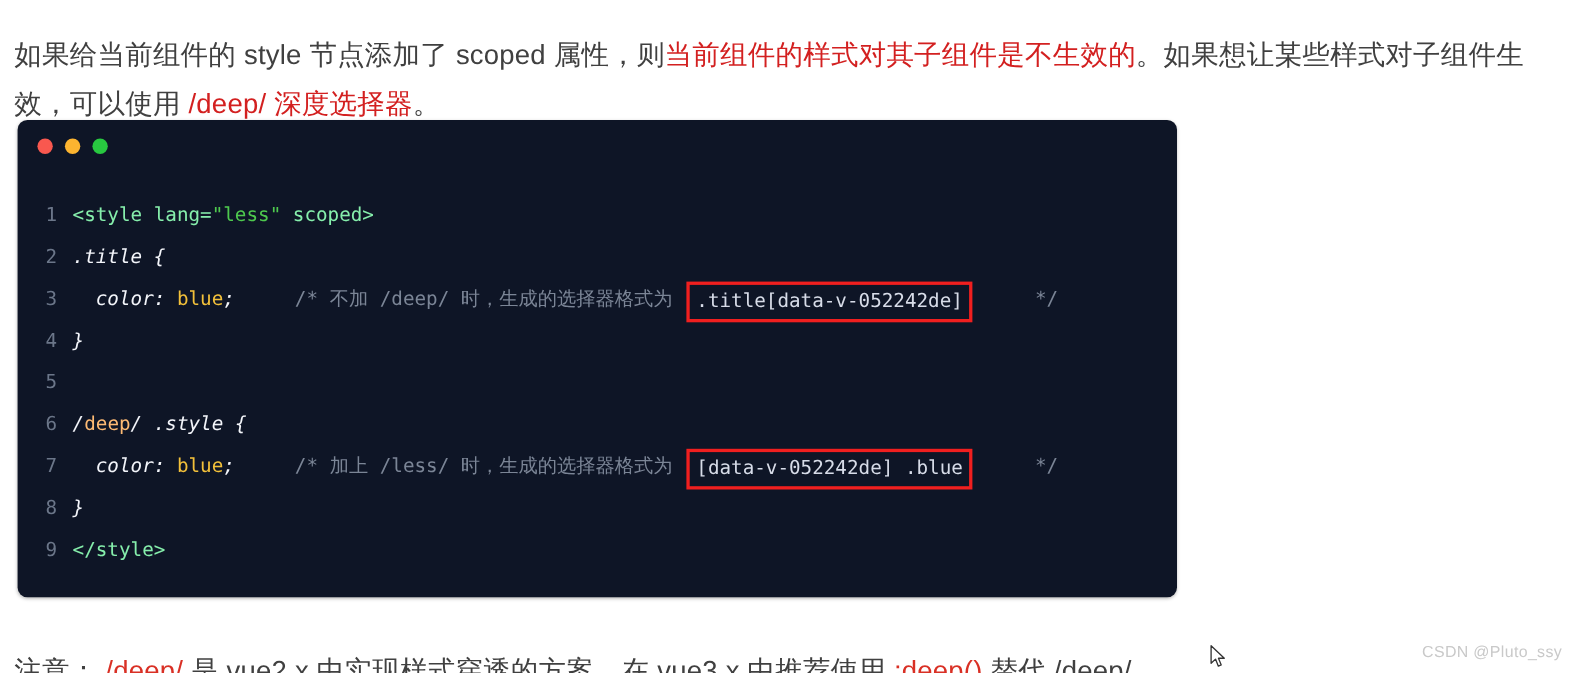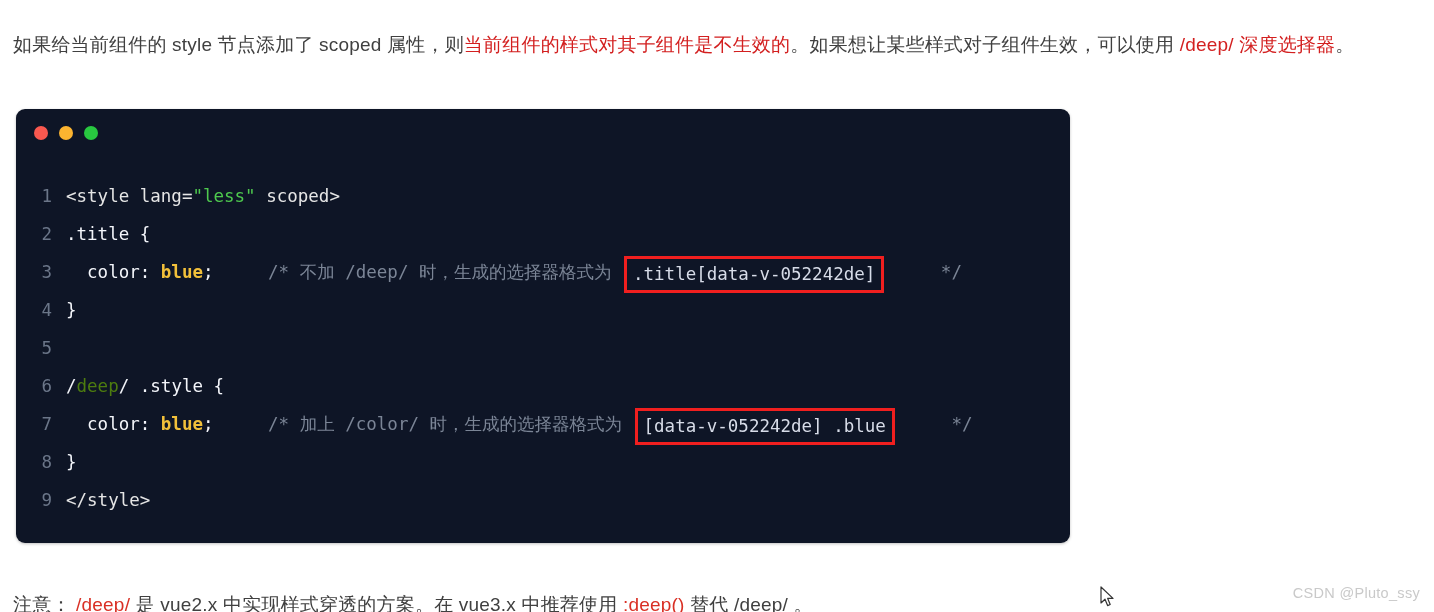--- a/index.html
+++ b/index.html
@@ -12,21 +12,21 @@
     height: 612px;
     position: relative;
     overflow: hidden;
     font-family: "Liberation Sans", "DejaVu Sans", sans-serif;
     -webkit-font-smoothing: antialiased;
   }
 
   
   .prose {
     position: absolute;
-    font-size: 19px;
+    font-size: 25px;
     line-height: 45px;
     color: #404040;
     letter-spacing: 0.2px;
     white-space: nowrap;
   }
   #intro-paragraph {
     left: 13px;
     top: 3px;
     width: 1410px;
     white-space: normal;
@@ -77,26 +77,26 @@
   .ln {
     width: 50px;
     min-width: 50px;
     text-align: right;
     color: #6b7689;
     padding-right: 14px;
     box-sizing: border-box;
     user-select: none;
   }
   .code-body { color: #e4e8f1; }
-  .tok-tag      { color: #e5e5e5; }
+  .tok-tag      { color: #86efac; }
   .tok-string   { color: #4ec94e; }
-  .tok-plain    { color: #f3f5fa; }
-  .tok-value    { color: #f2c03a; font-weight: bold; }
+  .tok-plain    { color: #f3f5fa; font-style: italic; }
+  .tok-value    { color: #f2c03a; }
   .tok-comment  { color: #7b8596; margin-left: 44px; }
-  .tok-deep     { color: #4d7c0f; }
+  .tok-deep     { color: #fdba74; }
   .boxed {
     border: 3px solid #f01f1f;
     padding: 2px 6px 3px 6px;
     margin: 0 2px;
     color: #d7dce8;
     display: inline-block;
     line-height: 26px;
     position: relative;
     top: 2px;
     text-align: right;
@@ -138,21 +138,21 @@
     <span class="dot" style="background: rgb(252, 180, 48);"></span>
     <span class="dot" style="background: rgb(40, 200, 64);"></span>
   </div>
   <div id="code-lines">
       <div class="code-line"><span class="ln">1</span><span class="code-body"><span class="tok-tag">&lt;style lang=</span><span class="tok-string">"less"</span><span class="tok-tag"> scoped&gt;</span></span></div>
       <div class="code-line"><span class="ln">2</span><span class="code-body"><span class="tok-plain">.title {</span></span></div>
       <div class="code-line"><span class="ln">3</span><span class="code-body"><span class="tok-plain">  color: </span><span class="tok-value">blue</span><span class="tok-plain">; </span><span class="tok-comment">/* 不加 /deep/ 时，生成的选择器格式为 </span><span class="boxed">.title[data-v-052242de]</span><span class="tok-comment"> */</span></span></div>
       <div class="code-line"><span class="ln">4</span><span class="code-body"><span class="tok-plain">}</span></span></div>
       <div class="code-line"><span class="ln">5</span><span class="code-body"></span></div>
       <div class="code-line"><span class="ln">6</span><span class="code-body"><span class="tok-plain">/</span><span class="tok-deep">deep</span><span class="tok-plain">/ .style {</span></span></div>
-      <div class="code-line"><span class="ln">7</span><span class="code-body"><span class="tok-plain">  color: </span><span class="tok-value">blue</span><span class="tok-plain">; </span><span class="tok-comment">/* 加上 /color/ 时，生成的选择器格式为 </span><span class="boxed">[data-v-052242de] .blue</span><span class="tok-comment"> */</span></span></div>
+      <div class="code-line"><span class="ln">7</span><span class="code-body"><span class="tok-plain">  color: </span><span class="tok-value">blue</span><span class="tok-plain">; </span><span class="tok-comment">/* 加上 /less/ 时，生成的选择器格式为 </span><span class="boxed">[data-v-052242de] .blue</span><span class="tok-comment"> */</span></span></div>
       <div class="code-line"><span class="ln">8</span><span class="code-body"><span class="tok-plain">}</span></span></div>
       <div class="code-line"><span class="ln">9</span><span class="code-body"><span class="tok-tag">&lt;/style&gt;</span></span></div>
     </div>
 </div>
 
 <p class="prose" id="note-paragraph"><span>注意：</span><span class="code-red"> /deep/ </span><span>是 vue2.x 中实现样式穿透的方案。在 vue3.x 中推荐使用 </span><span class="code-red">:deep()</span><span> 替代 /deep/ 。</span></p>
 
 <div id="watermark">CSDN @Pluto_ssy</div>
 
 <svg id="mouse-cursor" viewBox="0 0 16 22">

